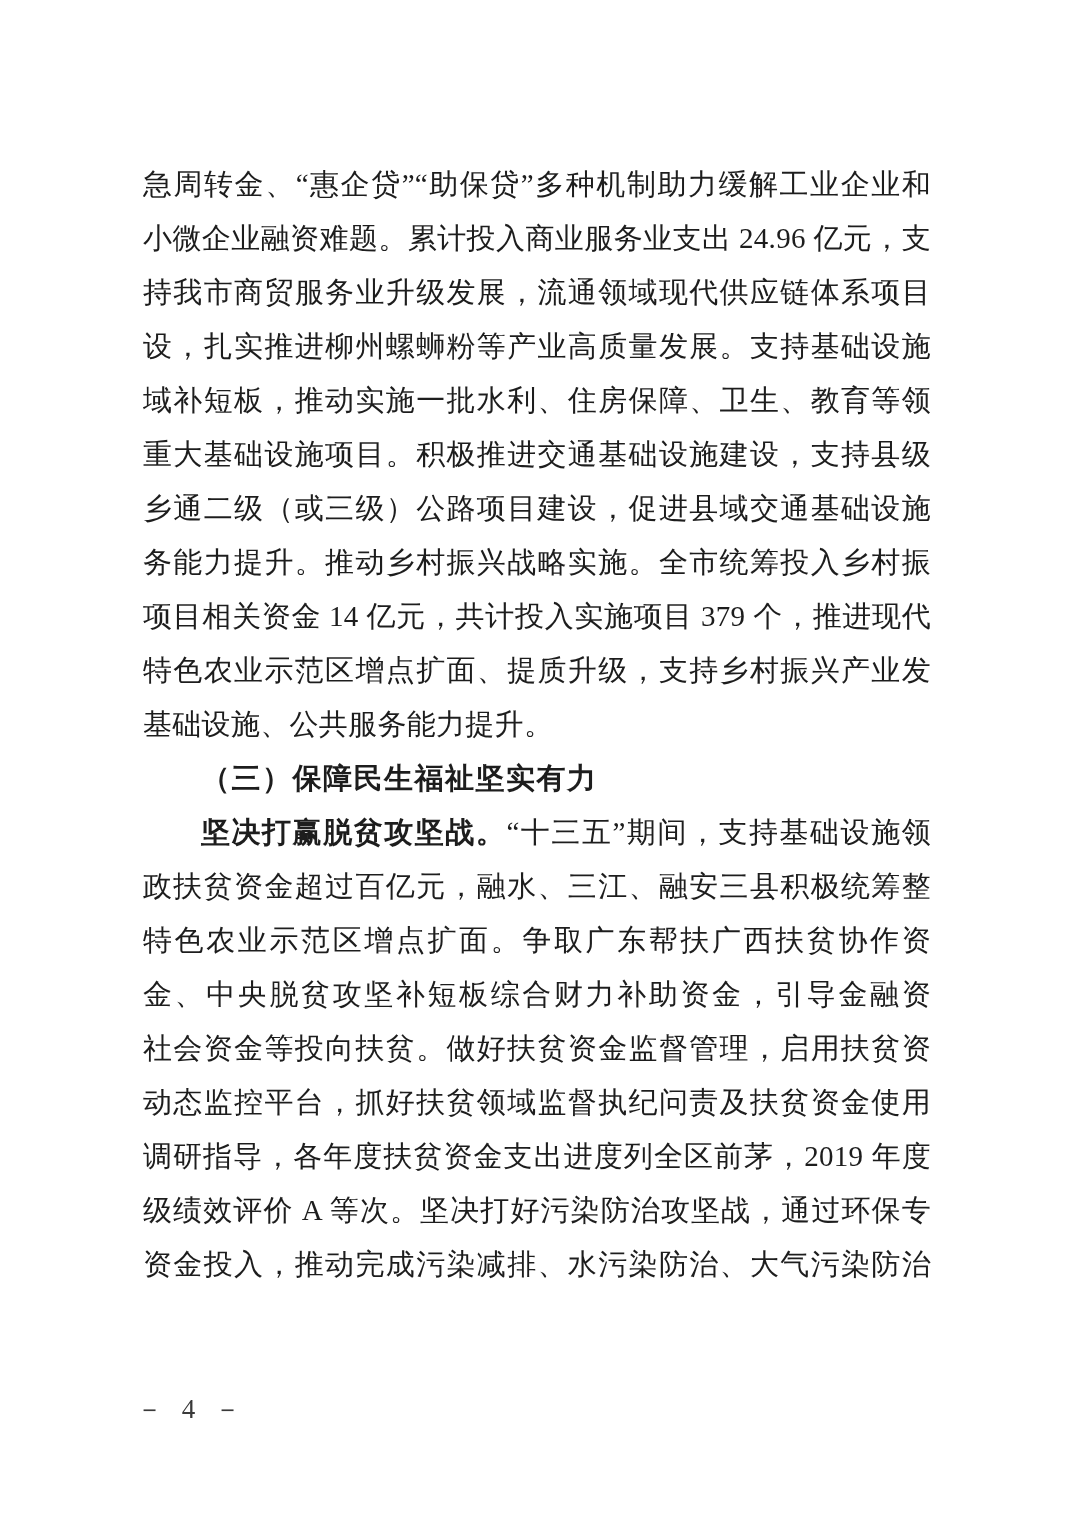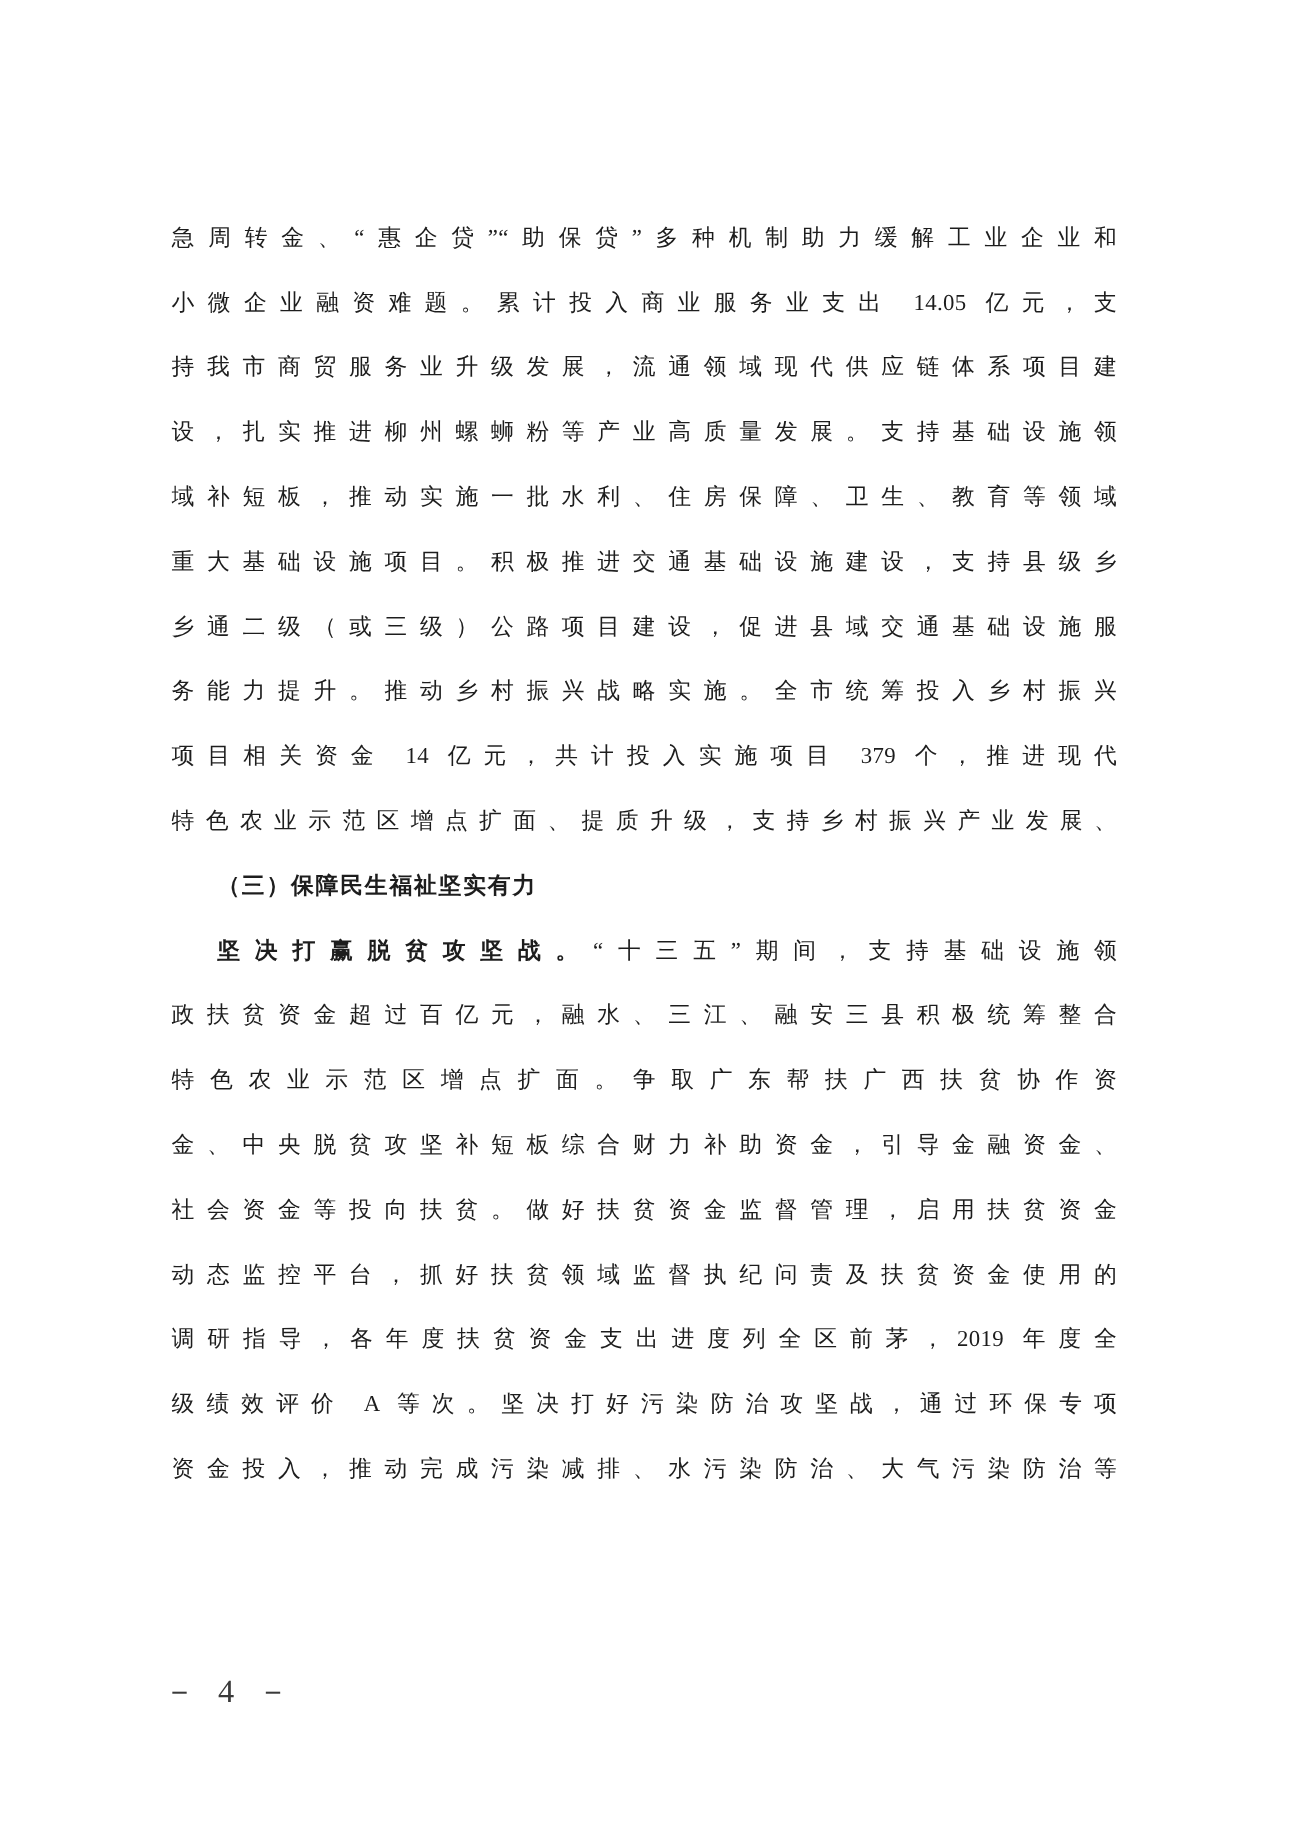--- a/index.html
+++ b/index.html
@@ -16,23 +16,23 @@
     overflow: hidden;
   }
   .page {
     position: absolute;
     inset: 0;
     background: #ffffff;
   }
   .text-block {
     position: absolute;
     left: 143px;
-    top: 172px;
+    top: 157px;
     width: 788px;
-    font-size: 19px;
+    font-size: 29px;
     line-height: 54px;
     letter-spacing: 0.3px;
   }
   .line {
     white-space: nowrap;
     height: 54px;
   }
   .line.just {
     white-space: normal;
     text-align: justify;
@@ -64,29 +64,30 @@
     letter-spacing: 6px;
   }
 </style>
 </head>
 <body>
 
 <div class="page">
   <div class="text-block">
 
     <div class="line just">急周转金、“惠企贷”“助保贷”多种机制助力缓解工业企业和</div>
-    <div class="line just">小微企业融资难题。累计投入商业服务业支出 14.05 亿元，支</div>
+    <div class="line just">小微企业融资难题。累计投入商业服务业支出 24.96 亿元，支</div>
     <div class="line just">持我市商贸服务业升级发展，流通领域现代供应链体系项目建</div>
     <div class="line just">设，扎实推进柳州螺蛳粉等产业高质量发展。支持基础设施领</div>
     <div class="line just">域补短板，推动实施一批水利、住房保障、卫生、教育等领域</div>
     <div class="line just">重大基础设施项目。积极推进交通基础设施建设，支持县级乡</div>
     <div class="line just">乡通二级（或三级）公路项目建设，促进县域交通基础设施服</div>
     <div class="line just">务能力提升。推动乡村振兴战略实施。全市统筹投入乡村振兴</div>
     <div class="line just">项目相关资金 14 亿元，共计投入实施项目 379 个，推进现代</div>
     <div class="line just">特色农业示范区增点扩面、提质升级，支持乡村振兴产业发展、</div>
+    <div class="line plain">基础设施、公共服务能力提升。</div>
 
     <div class="line heading">（三）保障民生福祉坚实有力</div>
 
     <div class="line just indent"><span class="bold">坚决打赢脱贫攻坚战。</span><span>“十三五”期间，支持基础设施领</span></div>
 
     <div class="line just">政扶贫资金超过百亿元，融水、三江、融安三县积极统筹整合</div>
     <div class="line just">特色农业示范区增点扩面。争取广东帮扶广西扶贫协作资</div>
     <div class="line just">金、中央脱贫攻坚补短板综合财力补助资金，引导金融资金、</div>
     <div class="line just">社会资金等投向扶贫。做好扶贫资金监督管理，启用扶贫资金</div>
     <div class="line just">动态监控平台，抓好扶贫领域监督执纪问责及扶贫资金使用的</div>

